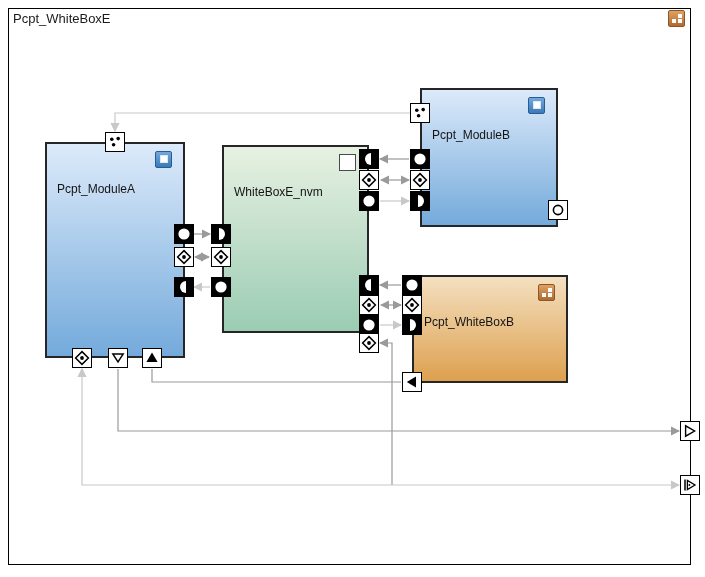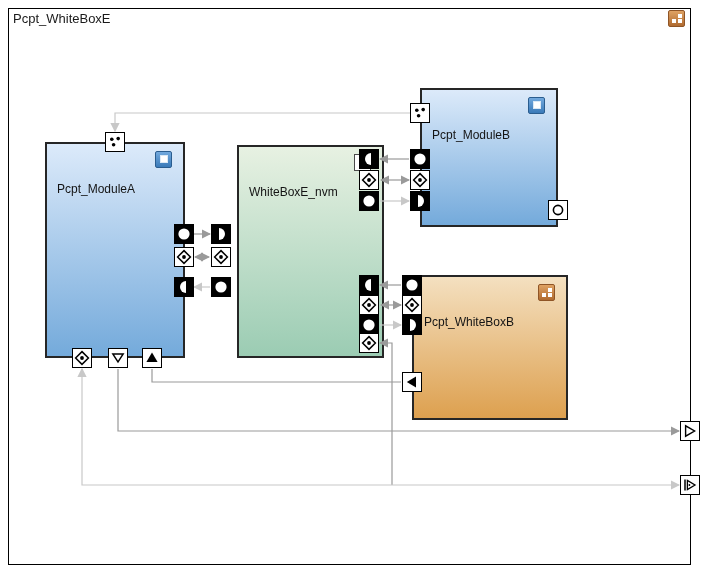--- a/index.html
+++ b/index.html
@@ -82,31 +82,31 @@
       </g>
   </svg>
 
   <div id="node-layer">
       <div class="box" style="left: 45px; top: 142px; width: 140px; height: 216px; background: linear-gradient(rgb(220, 234, 250), rgb(116, 170, 219));">
         <span class="box-label">Pcpt_ModuleA</span>
         <div class="hicon component">
           <span class="sq"></span>
         </div>
       </div>
-      <div class="box" style="left: 237px; top: 145px; width: 147px; height: 213px; background: linear-gradient(rgb(231, 241, 226), rgb(155, 204, 179));">
+      <div class="box" style="left: 222px; top: 145px; width: 147px; height: 188px; background: linear-gradient(rgb(231, 241, 226), rgb(155, 204, 179));">
         <span class="box-label">WhiteBoxE_nvm</span>
         <div class="hicon plain"></div>
       </div>
       <div class="box" style="left: 420px; top: 88px; width: 138px; height: 139px; background: linear-gradient(rgb(220, 234, 250), rgb(116, 170, 219));">
         <span class="box-label">Pcpt_ModuleB</span>
         <div class="hicon component">
           <span class="sq"></span>
         </div>
       </div>
-      <div class="box" style="left: 412px; top: 275px; width: 156px; height: 145px; background: linear-gradient(rgb(244, 224, 192), rgb(221, 160, 79));">
+      <div class="box" style="left: 412px; top: 275px; width: 156px; height: 108px; background: linear-gradient(rgb(244, 224, 192), rgb(221, 160, 79));">
         <span class="box-label">Pcpt_WhiteBoxB</span>
         <div class="hicon composition">
           <span class="sq s1"></span>
           <span class="sq s2"></span>
           <span class="sq s3"></span>
         </div>
       </div>
       <div class="port white" style="left: 105px; top: 132px;">
         <svg viewBox="0 0 18 18">
           <circle cx="5.8" cy="6.2" r="1.8" fill="#000"></circle>

